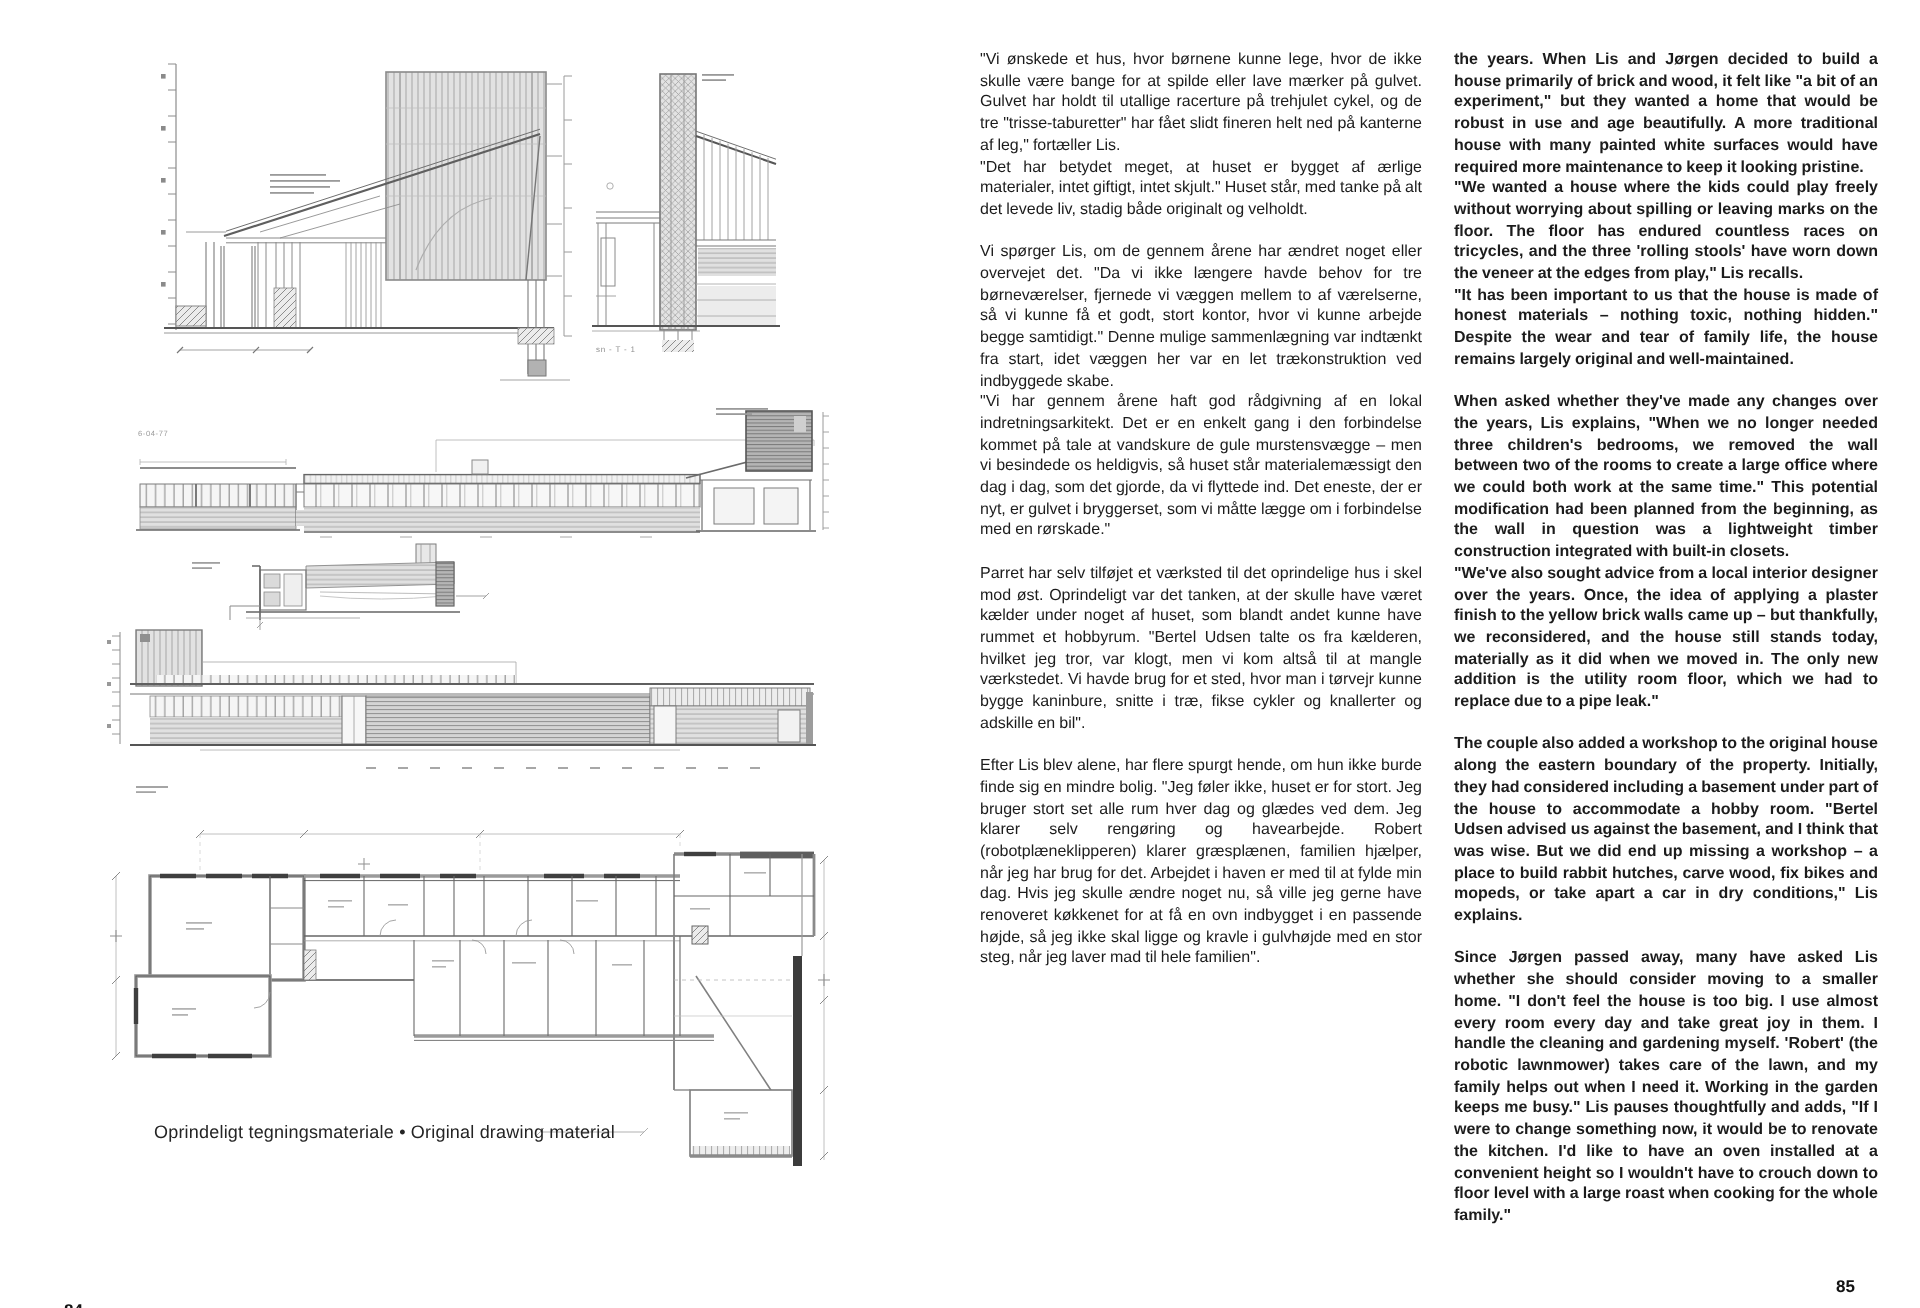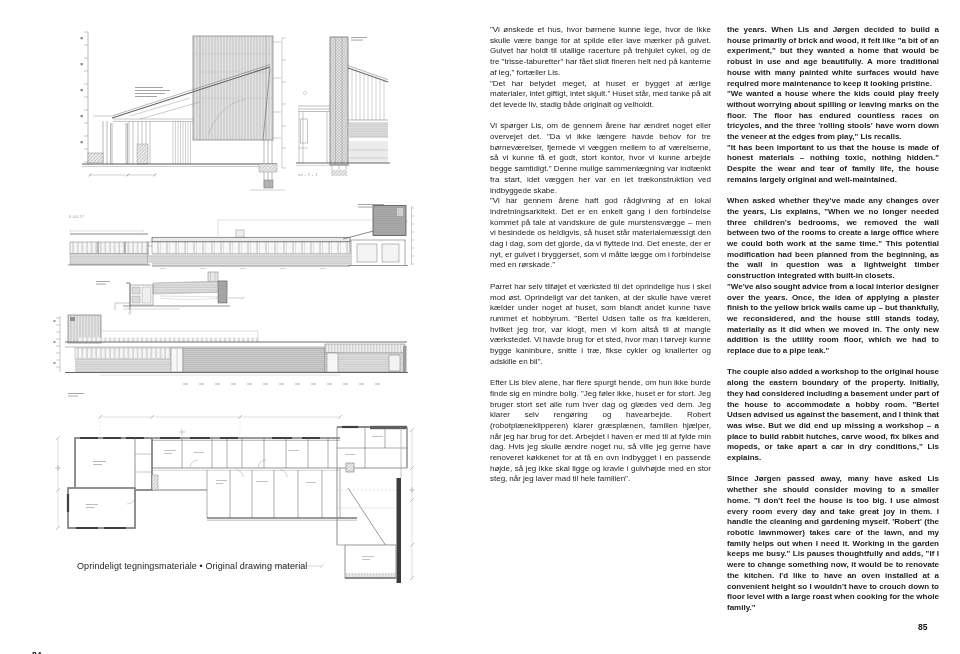--- a/index.html
+++ b/index.html
@@ -6,21 +6,21 @@
   body{width:960px;height:654px;background:#fff;font-family:"Liberation Sans",sans-serif;}
   .spread{position:relative;width:960px;height:654px;background:#ffffff;overflow:hidden;}
   .drawings{position:absolute;left:40px;top:20px;}
   .col{position:absolute;top:25px;font-size:8px;line-height:10.7px;color:#1c1c1c;text-align:justify;}
   .col p{margin:0 0 10.7px 0;white-space:pre-wrap;hyphens:auto;-webkit-hyphens:auto;word-spacing:-0.2px;}
   .col-danish{left:490px;width:221px;}
   .col-english{left:727px;width:212px;font-weight:bold;}
   .caption{position:absolute;left:33px;top:561px;font-size:9px;color:#242424;letter-spacing:0.1px;margin-left:44px;}
   .pagenum{position:absolute;font-size:8.5px;font-weight:bold;color:#141414;margin-top:30px;}
   .pagenum-left{left:32px;top:620px;}
-  .pagenum-right{left:918px;top:592px;}
+  .pagenum-right{left:918px;top:608px;}
   svg text{font-family:"Liberation Sans",sans-serif;}
 </style>
 </head>
 <body>
 
 <div class="spread">
 
   <svg class="drawings" width="430" height="590" viewBox="0 0 430 590" xmlns="http://www.w3.org/2000/svg">
     <defs>
       <pattern id="pv" width="3" height="8" patternUnits="userSpaceOnUse">

